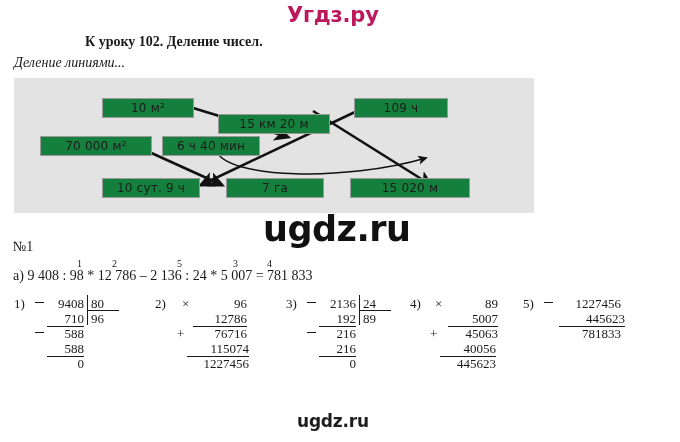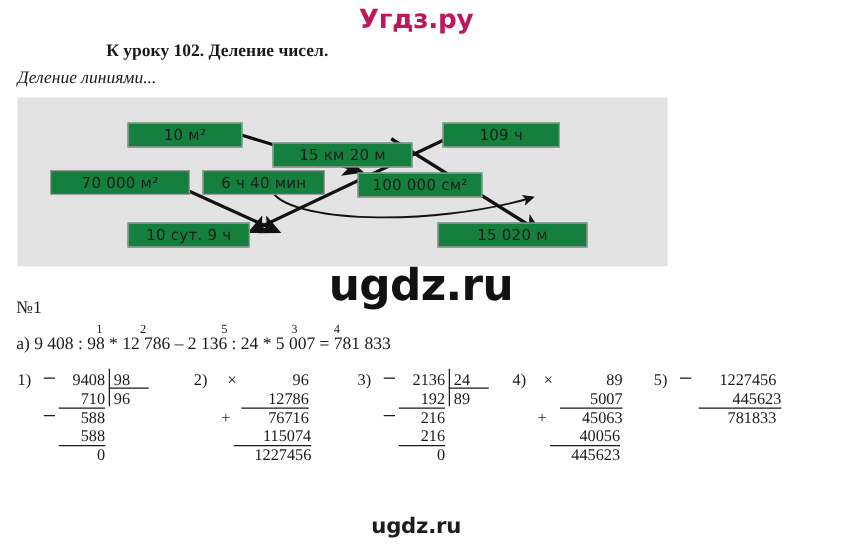--- a/index.html
+++ b/index.html
@@ -188,44 +188,44 @@
 
     <path d="M203,74 C215,100 330,104 412,80" fill="none" stroke="#111" stroke-width="1.5" marker-end="url(#ah)"></path>
   </svg>
 
   <div class="mbox" style="left:88px;  top:20px; width:92px;">10 м²</div>
   <div class="mbox" style="left:204px; top:20px; width:112px;margin-top:16px;">15 км 20 м</div>
   <div class="mbox" style="left:340px; top:20px; width:94px;">109 ч</div>
 
   <div class="mbox" style="left:26px;  top:58px; width:112px;">70 000 м²</div>
   <div class="mbox" style="left:148px; top:58px; width:98px;">6 ч  40 мин</div>
-  <div class="mbox" style="left:272px; top:60px; width:100px;">100 000 см²</div>
 
   <div class="mbox" style="left:88px;  top:100px; width:98px;">10 сут.  9 ч</div>
+  <div class="mbox" style="left:212px; top:100px; width:98px;">7 га</div>
   <div class="mbox" style="left:336px; top:100px; width:120px;">15 020 м</div>
 </div>
 
 <div class="wm-mid">ugdz.ru</div>
 
 <div class="ex-num">№1</div>
 
 <div class="ord" style="left:77px;">1</div>
 <div class="ord" style="left:112px;">2</div>
 <div class="ord" style="left:177px;">5</div>
 <div class="ord" style="left:233px;">3</div>
 <div class="ord" style="left:267px;">4</div>
 
 <div class="expression">а) 9 408 : 98 * 12 786 – 2 136 : 24 * 5 007 = 781 833</div>
 
 <div class="calc" style="left:14px; top:296px; width:140px; height:100px;">
   <span class="lbl">1)</span>
   <span class="minus-tick" style="left:21px; top:6px;"></span>
   <span class="num" style="left:26px; top:0px; width:44px;">9408</span>
   <span class="vline" style="left:73px; top:-1px; height:30px;"></span>
-  <span class="num" style="left:77px; top:0px; width:24px; text-align:left;">98</span>
+  <span class="num" style="left:77px; top:0px; width:24px; text-align:left;">80</span>
   <span class="hbar" style="left:73px; top:14px; width:32px;"></span>
 
   <span class="num uline" style="left:33px; top:15px; width:37px;">710</span>
   <span class="num" style="left:77px; top:15px; width:24px; text-align:left;">96</span>
 
   <span class="minus-tick" style="left:21px; top:36px;"></span>
   <span class="num" style="left:33px; top:30px; width:37px;">588</span>
 
   <span class="num uline" style="left:33px; top:45px; width:37px;">588</span>
   <span class="num" style="left:33px; top:60px; width:37px;">0</span>

